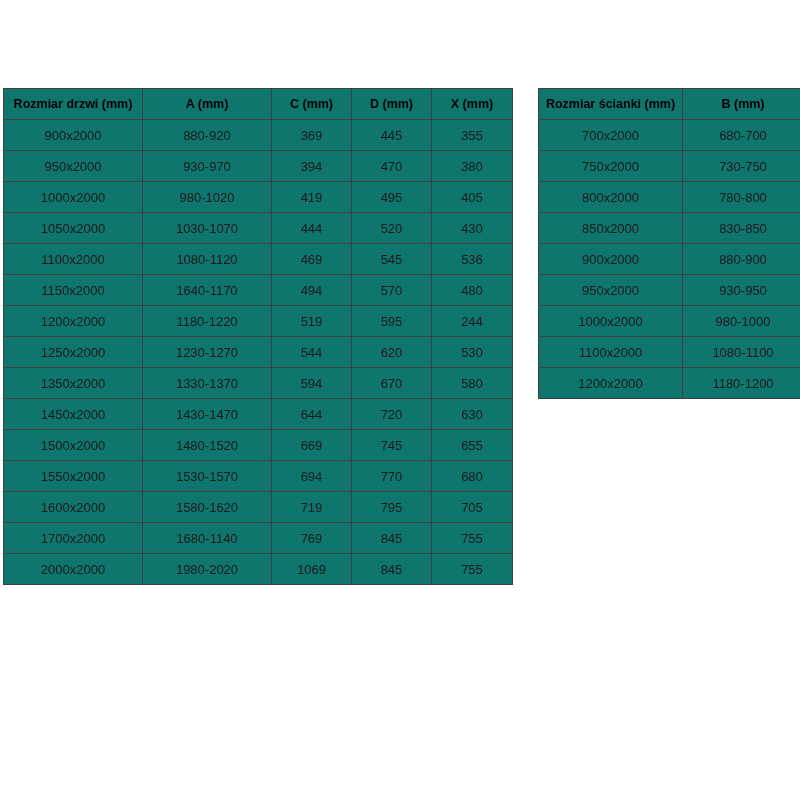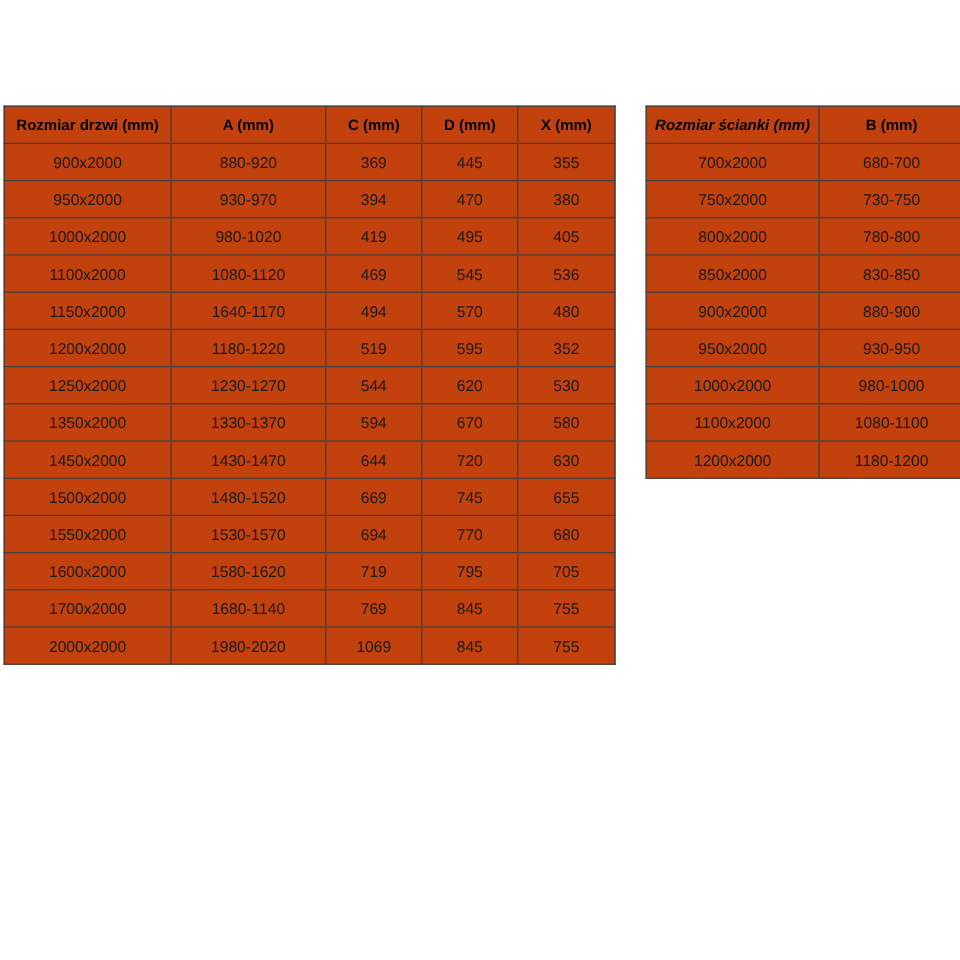--- a/index.html
+++ b/index.html
@@ -11,21 +11,21 @@
     position: relative;
     width: 800px;
     height: 800px;
     font-family: "Liberation Sans", sans-serif;
     color: #000000;
   }
   .spec-table {
     position: absolute;
     border-collapse: collapse;
     table-layout: fixed;
-    background: #c2410c;
+    background: #0f766e;
   }
   .spec-table th,
   .spec-table td {
     border: 1px solid #3f3f3f;
     text-align: center;
     vertical-align: middle;
     height: 30px;
     padding: 0 2px;
     overflow: hidden;
     white-space: nowrap;
@@ -48,21 +48,21 @@
   #door-table th:nth-child(1) { width: 134px; }
   #door-table th:nth-child(2) { width: 124px; }
   #door-table th:nth-child(3) { width: 75px; }
   #door-table th:nth-child(4) { width: 75px; }
   #door-table th:nth-child(5) { width: 76px; }
   #wall-table {
     left: 538px;
     top: 88px;
     width: 255px;
   }
-  #wall-table th:nth-child(1) { width: 139px; font-style: italic; }
+  #wall-table th:nth-child(1) { width: 139px; }
   #wall-table th:nth-child(2) { width: 116px; }
 </style>
 </head>
 <body>
 
 <div class="page">
   <table id="door-table" class="spec-table">
       <thead>
         <tr>
           <th>Rozmiar drzwi (mm)</th>
@@ -88,39 +88,46 @@
           <td>380</td>
         </tr>
         <tr>
           <td>1000x2000</td>
           <td>980-1020</td>
           <td>419</td>
           <td>495</td>
           <td>405</td>
         </tr>
         <tr>
+          <td>1050x2000</td>
+          <td>1030-1070</td>
+          <td>444</td>
+          <td>520</td>
+          <td>430</td>
+        </tr>
+        <tr>
           <td>1100x2000</td>
           <td>1080-1120</td>
           <td>469</td>
           <td>545</td>
           <td>536</td>
         </tr>
         <tr>
           <td>1150x2000</td>
           <td>1640-1170</td>
           <td>494</td>
           <td>570</td>
           <td>480</td>
         </tr>
         <tr>
           <td>1200x2000</td>
           <td>1180-1220</td>
           <td>519</td>
           <td>595</td>
-          <td>352</td>
+          <td>244</td>
         </tr>
         <tr>
           <td>1250x2000</td>
           <td>1230-1270</td>
           <td>544</td>
           <td>620</td>
           <td>530</td>
         </tr>
         <tr>
           <td>1350x2000</td>

